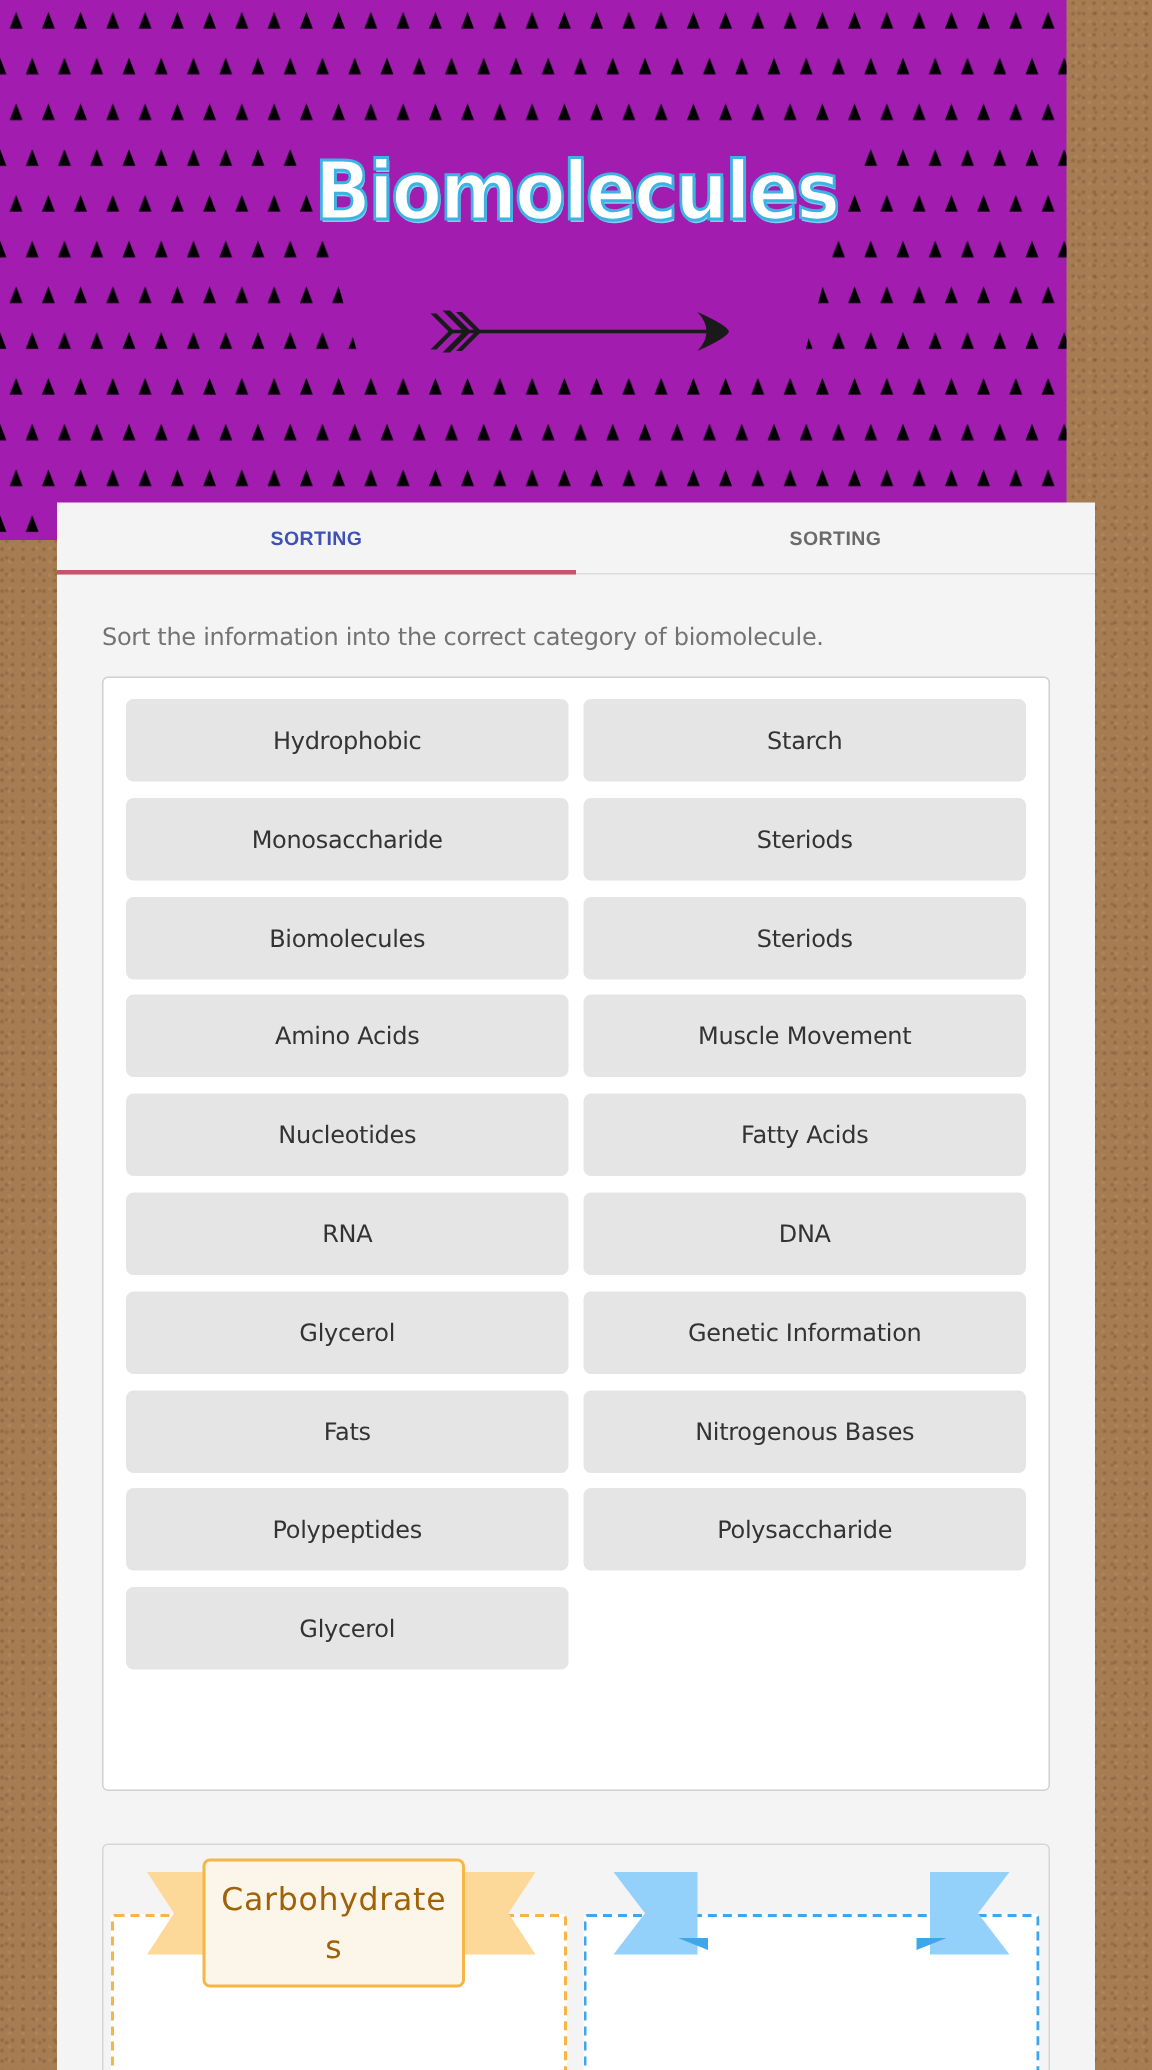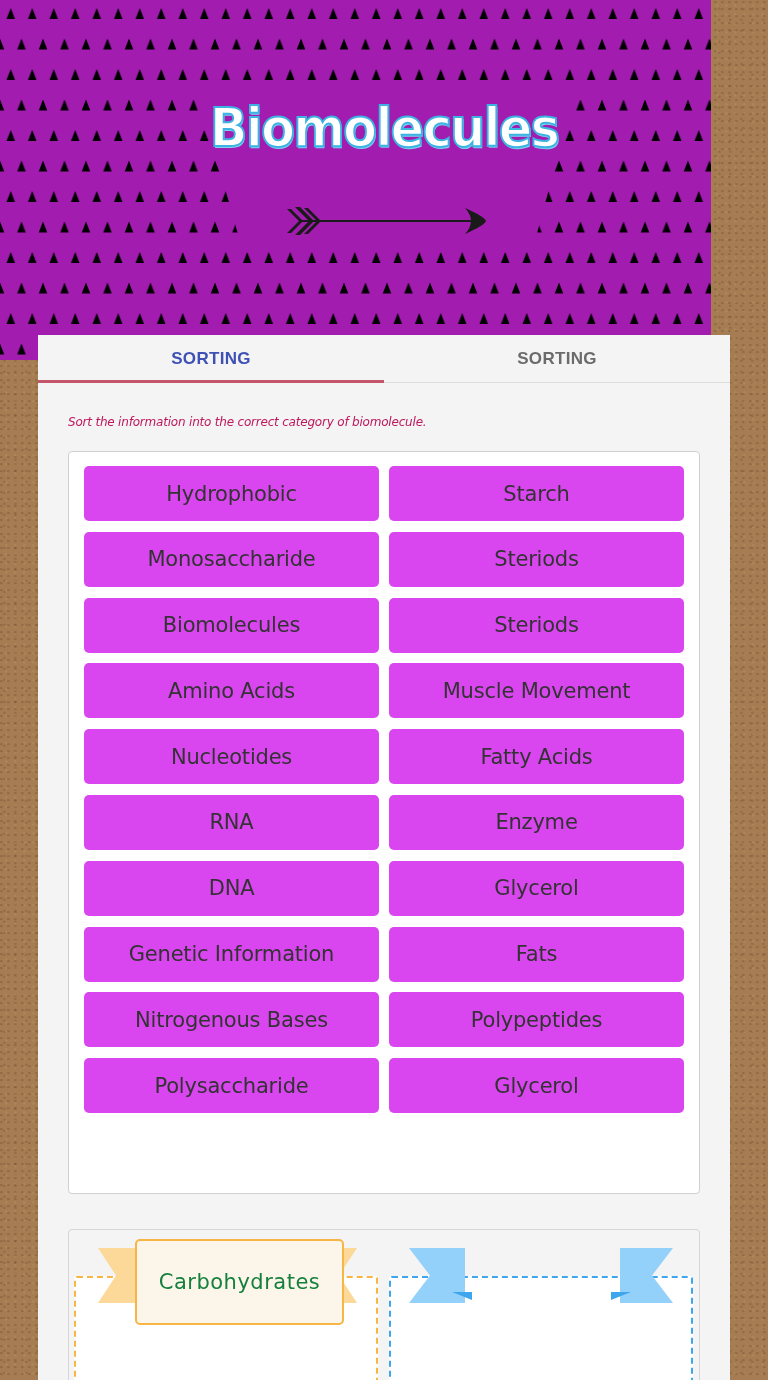--- a/index.html
+++ b/index.html
@@ -34,46 +34,45 @@
 
   
   .card {
     position: absolute; left: 38px; top: 335px; width: 692px; height: 1045px;
     background: #f4f4f4;
   }
   .tabs { position: relative; height: 48px; display: flex; border-bottom: 1px solid #dcdcdc; }
   .tab {
     flex: 1; display: flex; align-items: center; justify-content: center;
     font-family: "Liberation Sans", sans-serif; font-weight: bold;
-    font-size: 17px; letter-spacing: 0.3px; color: #6b6b6b; cursor: pointer;
+    font-size: 13px; letter-spacing: 0.3px; color: #6b6b6b; cursor: pointer;
     position: relative;
   }
   .tab.active { color: #3f51b5; }
   .tab.active::after {
     content: ""; position: absolute; left: 0; right: 0; bottom: -1px; height: 3px;
     background: #c4566a;
   }
   .instruction {
     position: absolute; left: 30px; top: 80px;
-    font-family: "DejaVu Sans", sans-serif; font-size: 12px; color: #be185d;
+    font-family: "DejaVu Sans", sans-serif; font-size: 16px; color: #737373;
     letter-spacing: -0.2px;
-    font-style: italic;
   }
   .item-box {
     position: absolute; left: 30px; top: 116px; width: 632px; height: 743px;
     background: #ffffff; border: 1px solid #d0d0d0; border-radius: 4px;
   }
   .items {
     position: absolute; left: 15px; top: 14px; width: 600px;
     display: grid; grid-template-columns: 295px 295px; column-gap: 10px; row-gap: 10.8px;
   }
   .item {
-    height: 55px; background: #d946ef; border-radius: 5px;
+    height: 55px; background: #e5e5e5; border-radius: 5px;
     display: flex; align-items: center; justify-content: center;
-    font-family: "DejaVu Sans", sans-serif; font-size: 21px; color: #333333;
+    font-family: "DejaVu Sans", sans-serif; font-size: 16px; color: #333333;
     letter-spacing: -0.2px; cursor: grab;
   }
 
   
   .cat-panel {
     position: absolute; left: 30px; top: 894px; width: 632px; height: 200px;
     background: #f4f4f4; border: 1px solid #d6d6d6; border-radius: 4px;
   }
   .cat { position: absolute; top: 0; width: 306px; height: 200px; }
   .cat .zone {
@@ -84,22 +83,22 @@
   .cat .ribbon { position: absolute; top: 0; left: 0; }
   .cat .label {
     position: absolute; border: 2px solid; border-radius: 5px;
     display: flex; align-items: center; justify-content: center; text-align: center;
     font-family: "DejaVu Sans", sans-serif; font-size: 21px; line-height: 32px;
     font-weight: normal; letter-spacing: 0.5px;
   }
   .cat.carb { left: 0; }
   .cat.carb .zone { border-color: #f6b544; }
   .cat.carb .label {
-    left: 66px; top: 9px; width: 209px; height: 86px;
-    background: #fcf6ea; border-color: #f6b544; color: #15803d; padding: 0 6px;
+    left: 66px; top: 9px; width: 175px; height: 86px;
+    background: #fcf6ea; border-color: #f6b544; color: #a16207; padding: 0 6px;
     word-break: break-all;
   }
   .cat.lipid { left: 316px; }
   .cat.lipid .zone { border-color: #3ea6ec; left: 4px; }
   .cat.lipid .label {
     left: 65px; top: 8px; width: 183px; height: 56px;
     background: #eef4f9; border-color: #3ea6ec; color: #3ea6ec;
   }
 </style>
 </head>
@@ -145,21 +144,20 @@
       <div class="item">Starch</div>
       <div class="item">Monosaccharide</div>
       <div class="item">Steriods</div>
       <div class="item">Biomolecules</div>
       <div class="item">Steriods</div>
       <div class="item">Amino Acids</div>
       <div class="item">Muscle Movement</div>
       <div class="item">Nucleotides</div>
       <div class="item">Fatty Acids</div>
       <div class="item">RNA</div>
-      <div class="item">Enzyme</div>
       <div class="item">DNA</div>
       <div class="item">Glycerol</div>
       <div class="item">Genetic Information</div>
       <div class="item">Fats</div>
       <div class="item">Nitrogenous Bases</div>
       <div class="item">Polypeptides</div>
       <div class="item">Polysaccharide</div>
       <div class="item">Glycerol</div>
     </div>
   </div>

